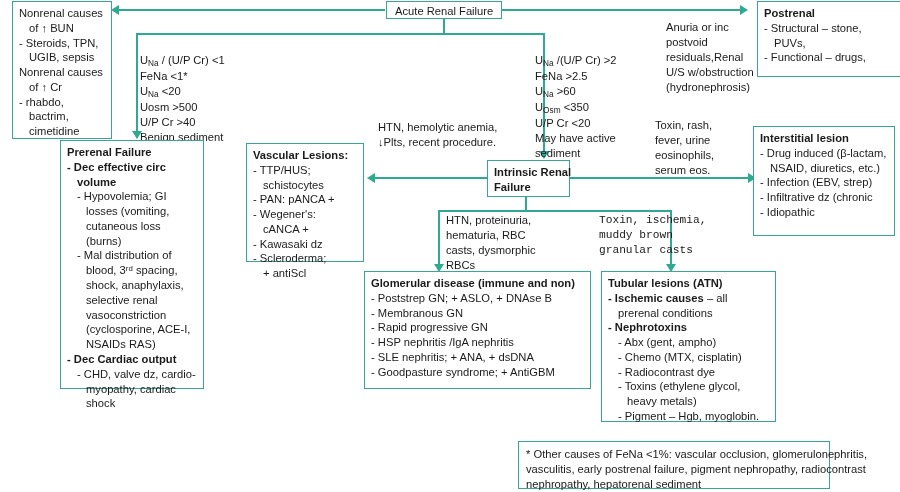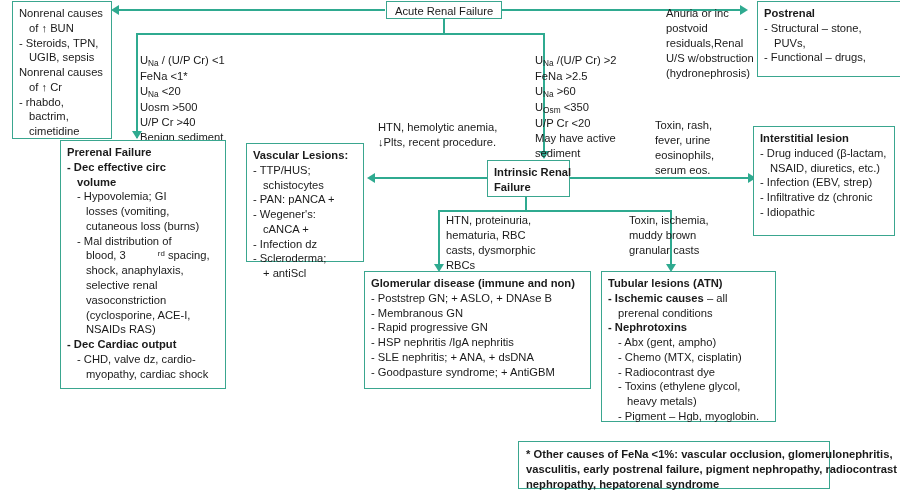--- a/index.html
+++ b/index.html
@@ -51,21 +51,20 @@
   }
   .ind1 { display:block; padding-left: 10px; }
   .ind2 { display:block; padding-left: 19px; }
   sub {
     font-size: 0.74em;
     vertical-align: -0.22em;
   }
   sup {
     font-size: 0.7em;
     vertical-align: 0.4em;
-    margin-left: 32px;
   }
   
   .ln {
     position: absolute;
     background: #2faa90;
   }
   .hln { height: 1.5px; }
   .vln { width: 1.5px; }
   .arw {
     position: absolute;
@@ -154,36 +153,36 @@
   <div class="plain" style="left:535px; top:53px; width:200px;">
     <span class="row"><span>U</span><sub>Na</sub><span> /(U/P Cr) &gt;2</span></span>
     <span class="row">FeNa &gt;2.5</span>
     <span class="row"><span>U</span><sub>Na</sub><span>  &gt;60</span></span>
     <span class="row"><span>U</span><sub>Osm</sub><span>  &lt;350</span></span>
     <span class="row">U/P Cr &lt;20</span>
     <span class="row">May have active</span>
     <span class="row">sediment</span>
   </div>
 
-  <div class="plain" style="left:666px; top:6px; width:110px;">
+  <div class="plain" style="left:666px; top:20px; width:110px;">
     <span class="row">Anuria or inc</span>
     <span class="row">postvoid</span>
     <span class="row">residuals,Renal</span>
     <span class="row">U/S w/obstruction</span>
     <span class="row">(hydronephrosis)</span>
   </div>
 
   <div class="box" style="left:757px; top:1px; width:161px; height:76px;">
     <span class="row hdr">Postrenal</span>
     <span class="li">-  Structural – stone,</span>
     <span class="ind1">PUVs,</span>
     <span class="li">-  Functional – drugs,</span>
   </div>
 
-  <div class="box" style="left:60px; top:140px; width:166px; height:249px;">
+  <div class="box" style="left:60px; top:140px; width:144px; height:249px;">
     <span class="row hdr">Prerenal Failure</span>
     <span class="row hdr">- Dec effective circ</span>
     <span class="ind1 hdr">volume</span>
     <span class="li2">-  Hypovolemia; GI</span>
     <span class="ind2">losses (vomiting,</span>
     <span class="ind2">cutaneous loss (burns)</span>
     <span class="li2">-  Mal distribution of</span>
     <span class="ind2"><span>blood, 3</span><sup>rd</sup><span> spacing,</span></span>
     <span class="ind2">shock, anaphylaxis,</span>
     <span class="ind2">selective renal</span>
@@ -195,21 +194,21 @@
     <span class="ind2">myopathy, cardiac shock</span>
   </div>
 
   <div class="box" style="left:246px; top:143px; width:118px; height:119px;">
     <span class="row hdr">Vascular Lesions:</span>
     <span class="li">-  TTP/HUS;</span>
     <span class="ind1">schistocytes</span>
     <span class="li">-  PAN: pANCA +</span>
     <span class="li">-  Wegener's:</span>
     <span class="ind1">cANCA +</span>
-    <span class="li">-  Infection dz</span>
+    <span class="li">-  Kawasaki dz</span>
     <span class="li">-  Scleroderma;</span>
     <span class="ind1">+ antiScl</span>
   </div>
 
   <div class="box" style="left:487px; top:160px; width:83px; height:37px;">
     <span class="row hdr">Intrinsic Renal</span>
     <span class="row hdr">Failure</span>
   </div>
 
   <div class="box" style="left:753px; top:126px; width:142px; height:110px;">
@@ -256,25 +255,25 @@
     <span class="row">serum eos.</span>
   </div>
 
   <div class="plain" style="left:446px; top:213px; width:120px;">
     <span class="row">HTN, proteinuria,</span>
     <span class="row">hematuria, RBC</span>
     <span class="row">casts, dysmorphic</span>
     <span class="row">RBCs</span>
   </div>
 
-  <div class="plain" style="left:629px; top:213px; width:120px;">
+  <div class="plain" style="left:599px; top:213px; width:120px;font-family:Liberation Mono, monospace;">
     <span class="row">Toxin, ischemia,</span>
     <span class="row">muddy brown</span>
     <span class="row">granular casts</span>
   </div>
 
-  <div class="box" style="left:518px; top:441px; width:312px; height:48px; padding:5px 7px;font-weight:bold;">
+  <div class="box" style="left:518px; top:441px; width:312px; height:48px; padding:5px 7px;">
     <span class="row">* Other causes of FeNa &lt;1%: vascular occlusion, glomerulonephritis,</span>
     <span class="row">vasculitis, early postrenal failure, pigment nephropathy, radiocontrast</span>
-    <span class="row">nephropathy, hepatorenal syndrome</span>
+    <span class="row">nephropathy, hepatorenal sediment</span>
   </div>
 
 </div>
 
 </body></html>

